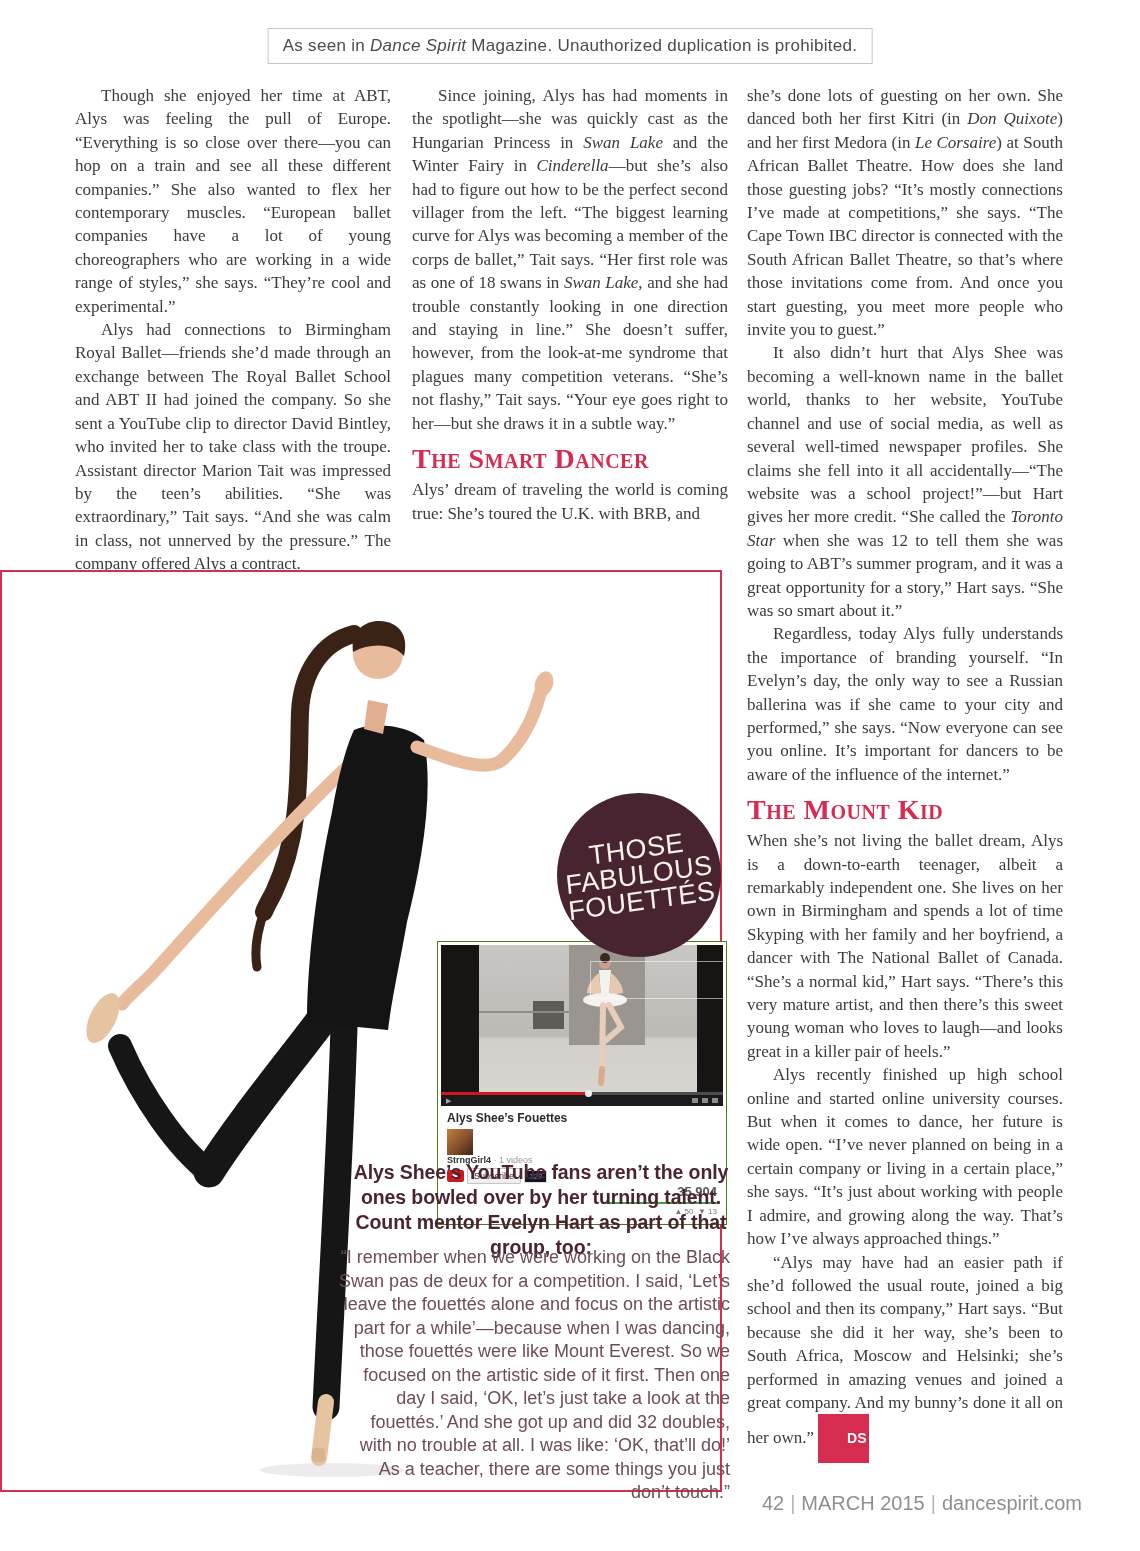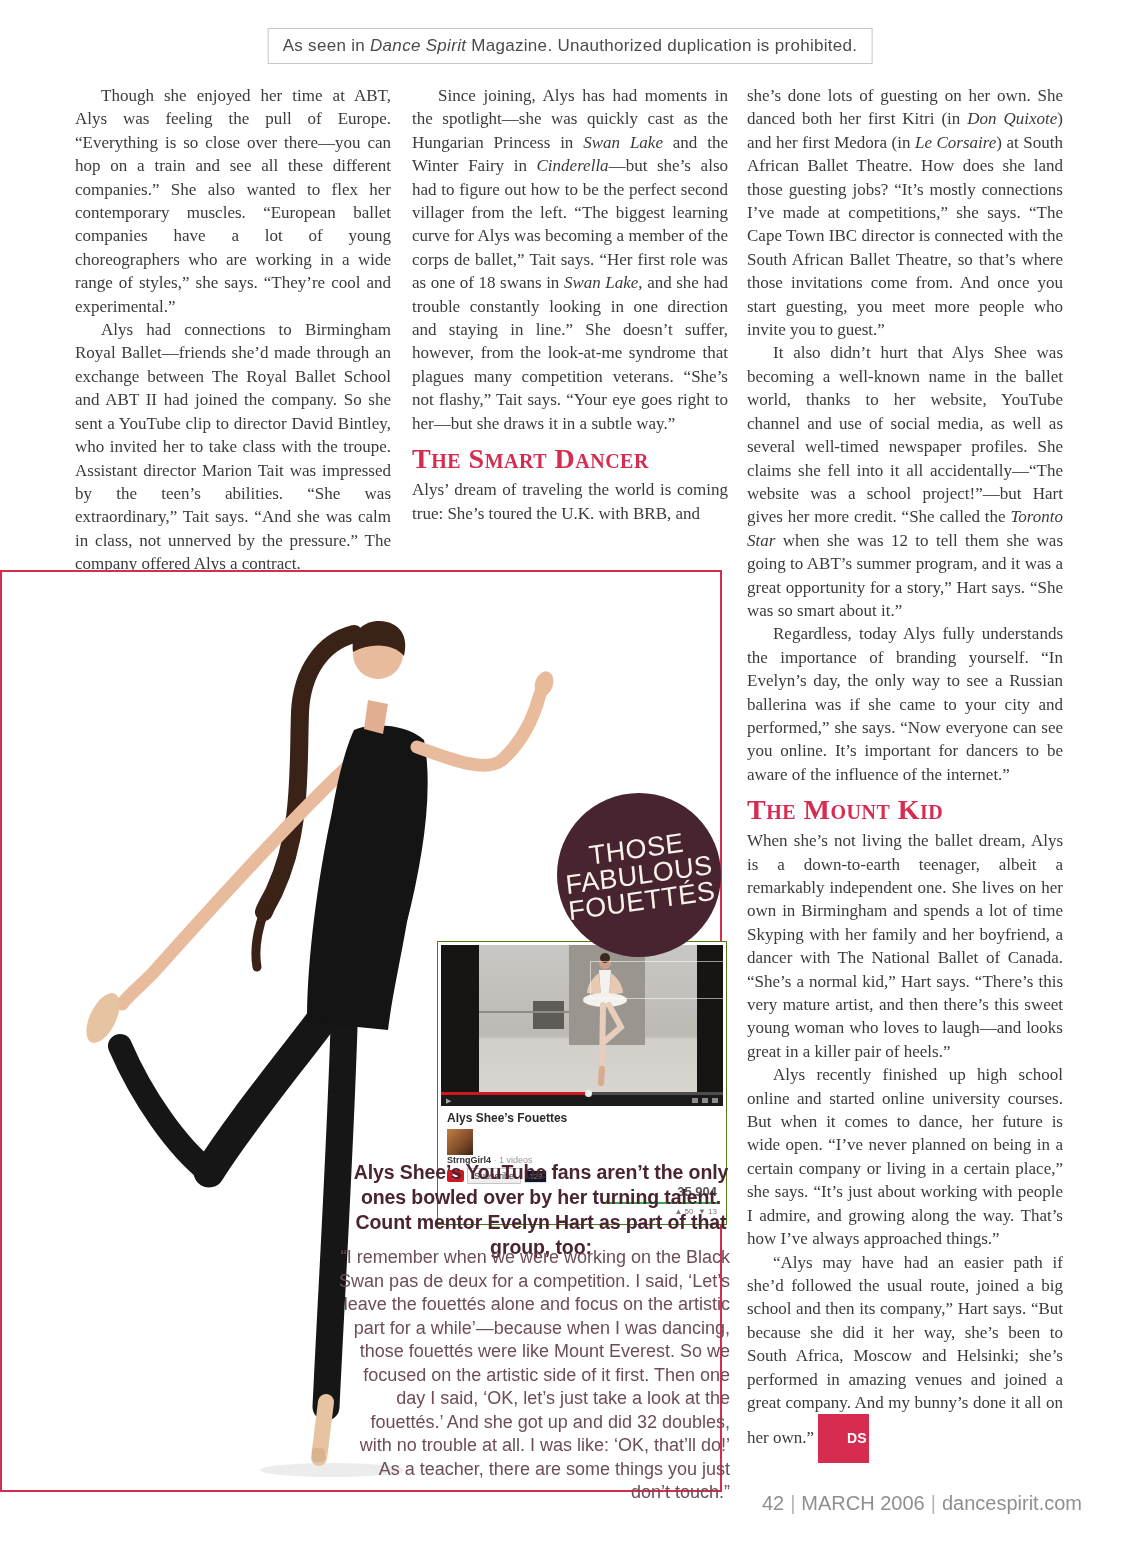--- a/index.html
+++ b/index.html
@@ -201,16 +201,16 @@
         </div>
       </div>
     </div>
   </div>
 
   <div class="caption">Alys Shee’s YouTube fans aren’t the only ones bowled over by her turning talent. Count mentor Evelyn Hart as part of that group, too:</div>
 
   <div class="quote">“I remember when we were working on the Black Swan pas de deux for a competition. I said, ‘Let’s leave the fouettés alone and focus on the artistic part for a while’—because when I was dancing, those fouettés were like Mount Everest. So we focused on the artistic side of it first. Then one day I said, ‘OK, let’s just take a look at the fouettés.’ And she got up and did 32 doubles, with no trouble at all. I was like: ‘OK, that’ll do!’ As a teacher, there are some things you just don’t touch.”</div>
 
   <div class="footer">
-    <span>42</span><span class="sep">|</span><span>MARCH 2006</span><span class="sep">|</span><span>dancespirit.com</span>
+    <span>42</span><span class="sep">|</span><span>MARCH 2015</span><span class="sep">|</span><span>dancespirit.com</span>
   </div>
 
 </div>
 
 </body></html>

